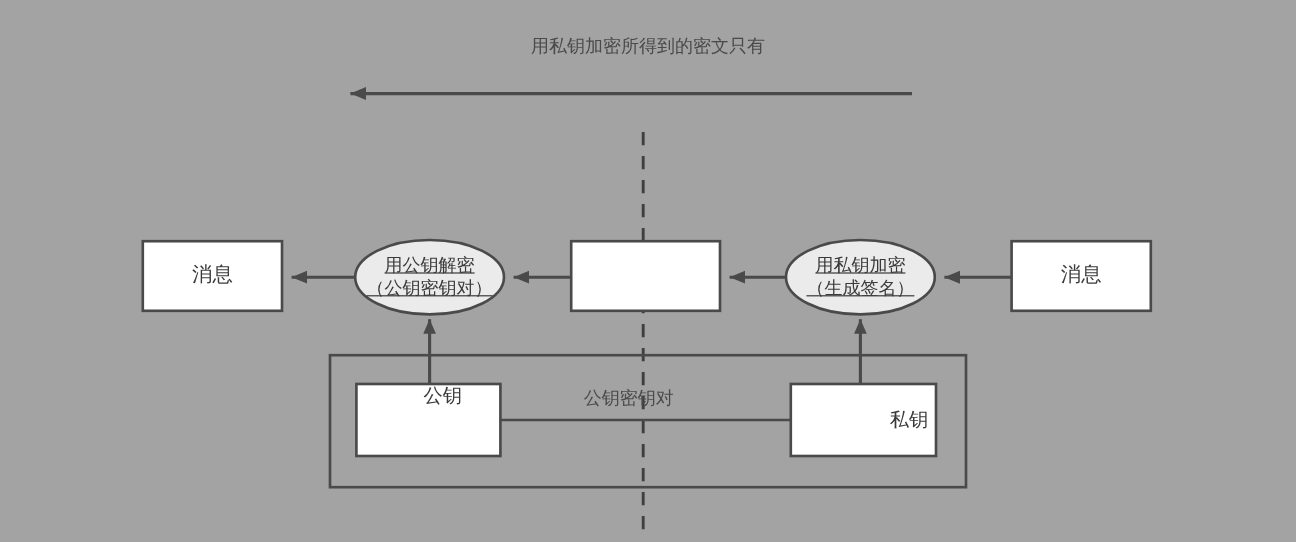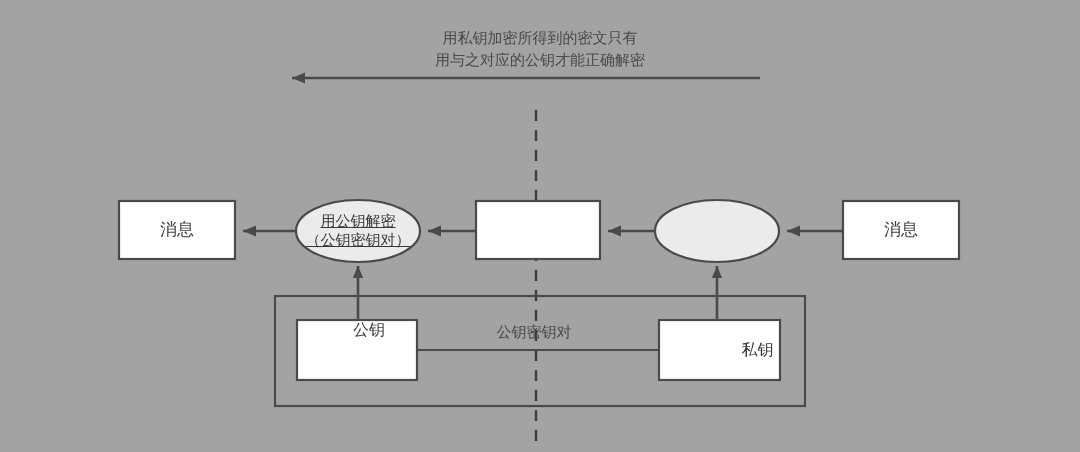--- a/index.html
+++ b/index.html
@@ -119,43 +119,46 @@
     <g>
       <line x1="358" y1="320" x2="358" y2="266" stroke="#4a4a4a" stroke-width="2.6" marker-end="url(#arrowUp)"></line>
     </g>
     <g>
       <line x1="717" y1="320" x2="717" y2="266" stroke="#4a4a4a" stroke-width="2.6" marker-end="url(#arrowUp)"></line>
     </g>
   </svg>
 
   <div class="caption" style="left:340px; top:28px; width:400px;">
     <div>用私钥加密所得到的密文只有</div>
-    <div>用与之对应的公钥才能正确解密</div>
   </div>
 
   <div class="node-label t-box" style="left:119px; top:201px; width:116px; height:58px;">
     <span>消息</span>
   </div>
 
   <div class="node-label t-el" style="left:296px; top:200px; width:124px; height:62px;">
     <span>用公钥解密</span>
     <span>（公钥密钥对）</span>
   </div>
 
 
+  <div class="node-label t-el" style="left:655px; top:200px; width:124px; height:62px;">
+    <span>用私钥加密</span>
+    <span>（生成签名）</span>
+  </div>
 
   <div class="node-label t-box" style="left:843px; top:201px; width:116px; height:58px;">
     <span>消息</span>
   </div>
 
   <div class="node-label t-key" style="left:297px; top:300px; width:144px; height:60px;">
     <span>公钥</span>
   </div>
 
   <div class="node-label t-key" style="left:659px; top:320px; width:121px; height:60px;margin-left:38px;">
     <span>私钥</span>
   </div>
 
-  <div class="group-caption" style="left:434px; top:323px; width:200px;">
+  <div class="group-caption" style="left:424px; top:323px; width:200px;">
     <span>公钥密钥对</span>
   </div>
 
 </div>
 
 </body></html>

